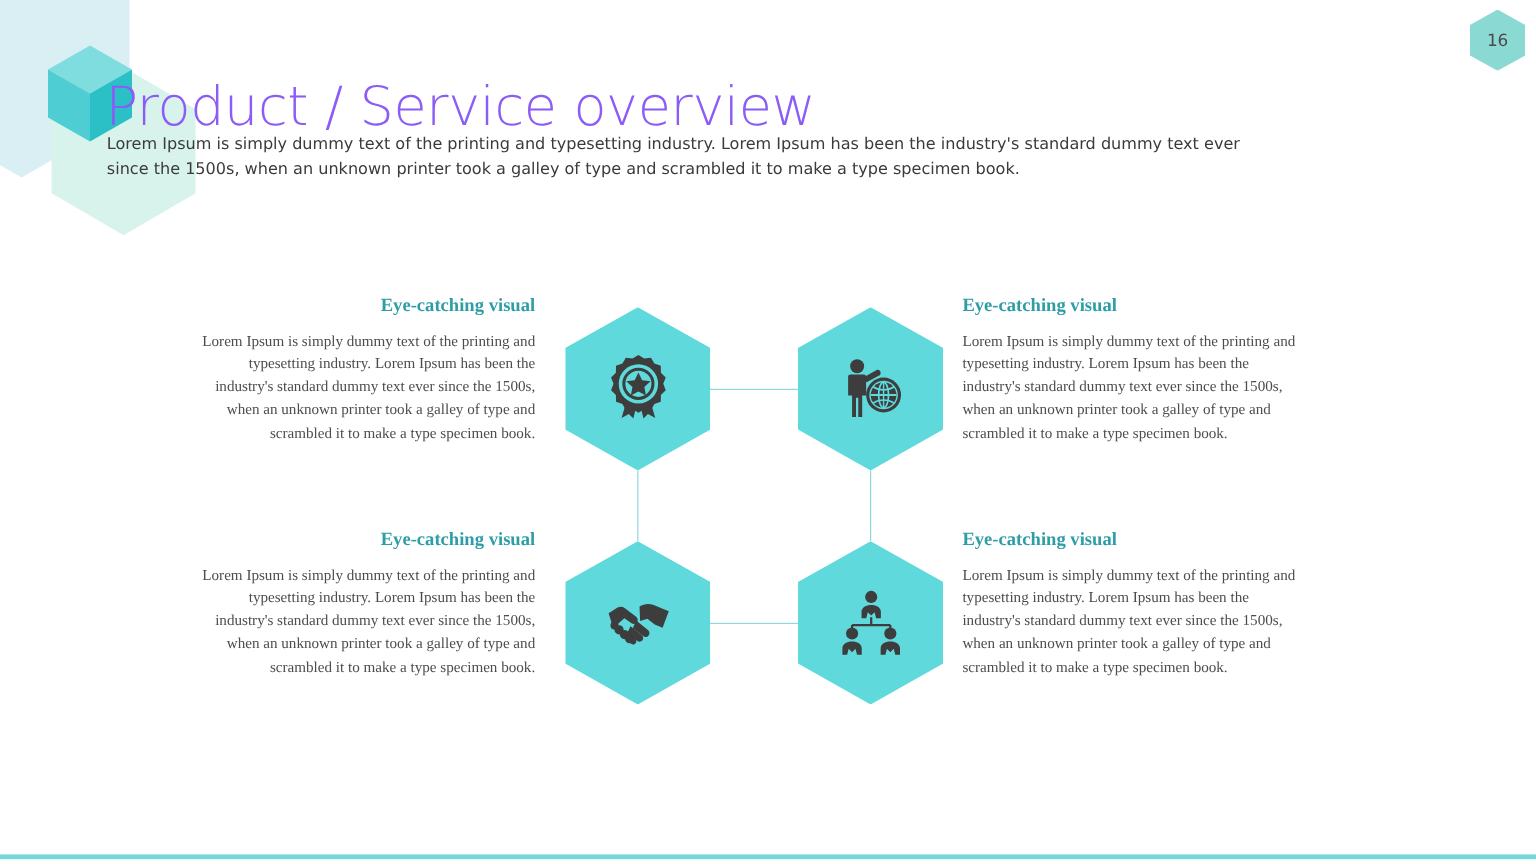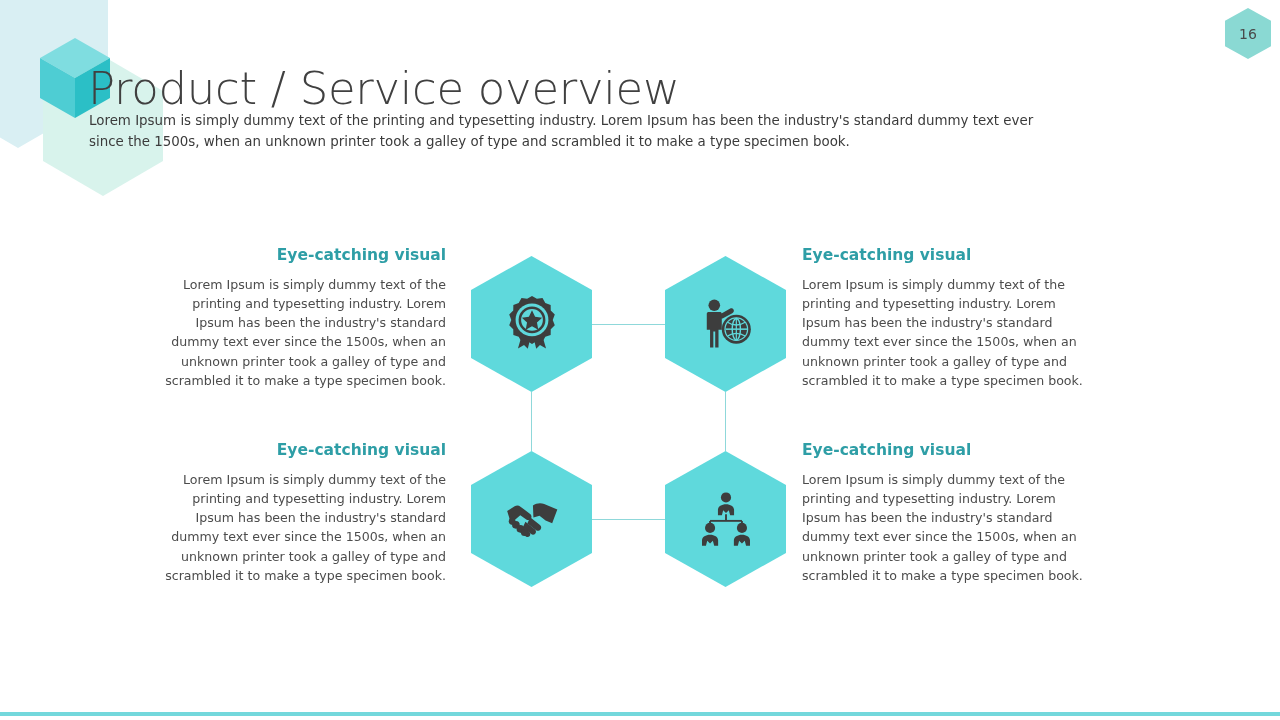--- a/index.html
+++ b/index.html
@@ -23,21 +23,21 @@
     pointer-events: none;
   }
 
   
   #slide-title {
     position: absolute;
     left: 88px;
     top: 36px;
     font-size: 45px;
     font-weight: 300;
-    color: #404040;
+    color: #8b5cf6;
     letter-spacing: -0.3px;
     line-height: 1.1;
     white-space: nowrap;
     margin-top: 28px;
   }
   #slide-subtitle {
     position: absolute;
     left: 89px;
     top: 98px;
     width: 960px;
@@ -111,20 +111,21 @@
     position: absolute;
     background: #8fd8da;
   }
   .conn-h { height: 1px; }
   .conn-v { width: 1px; }
 
   
   .feature-block {
     position: absolute;
     width: 286px;
+    font-family: Liberation Serif, serif;
   }
   .feature-title {
     font-size: 15.5px;
     font-weight: bold;
     color: #2e9ea6;
     margin: 0 0 10px 0;
     line-height: 1.2;
   }
   .feature-body {
     font-size: 12.6px;

